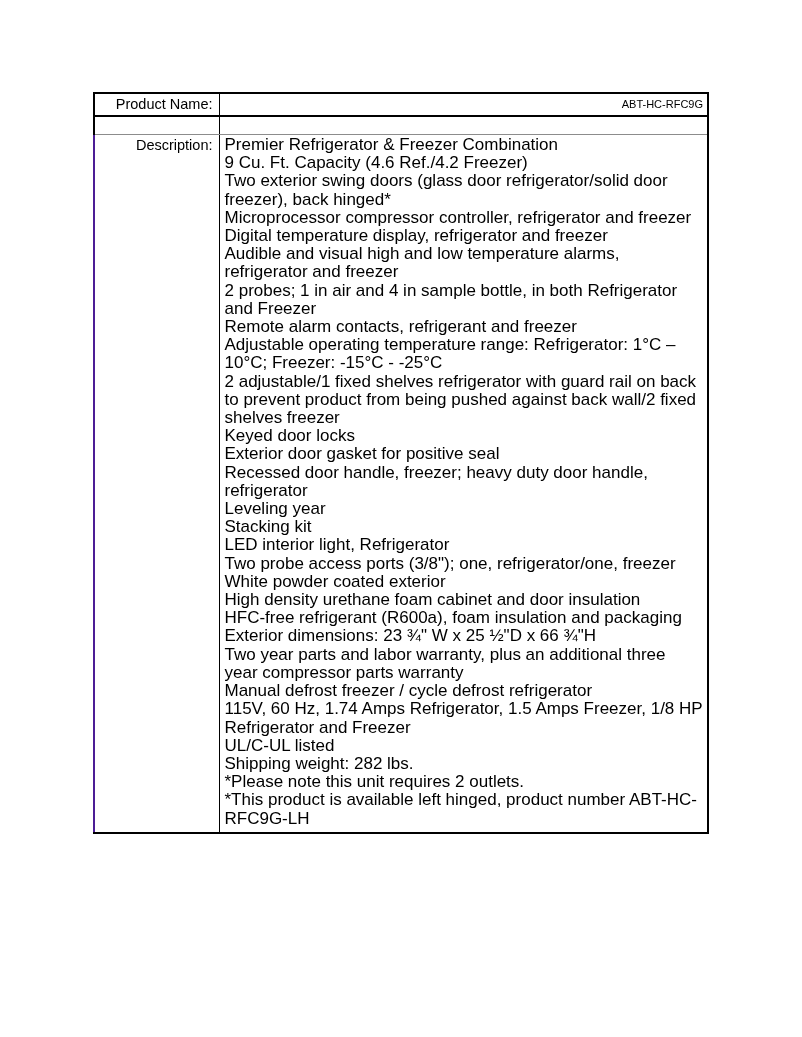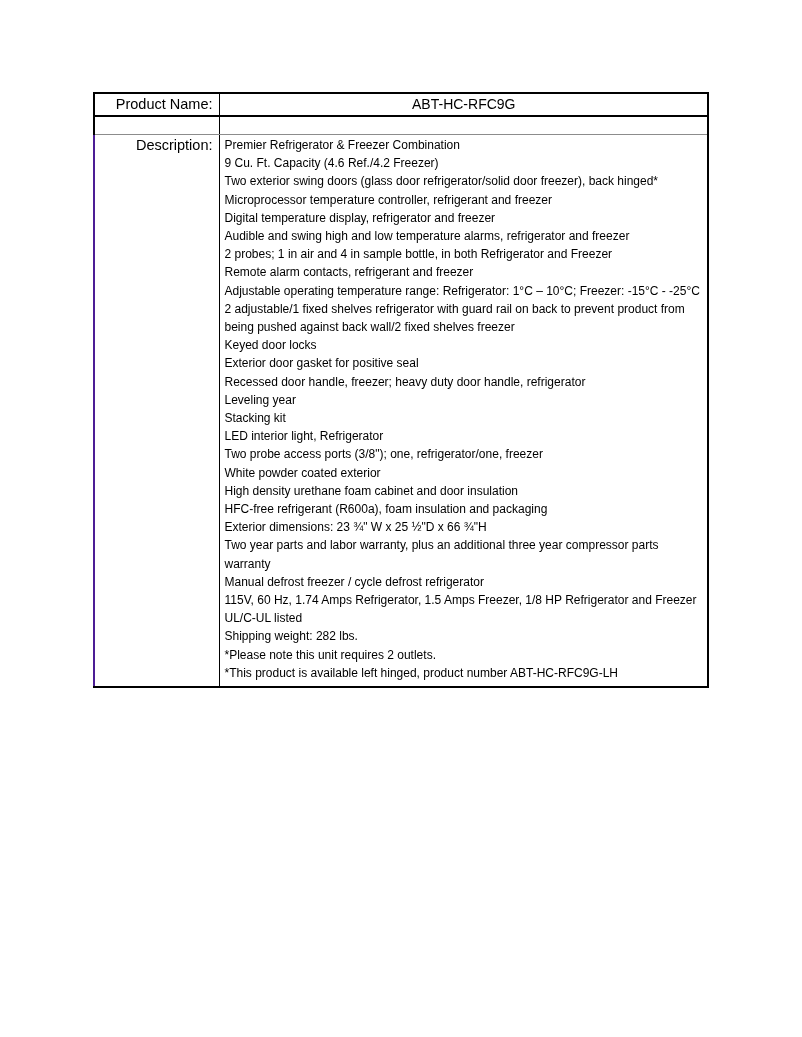--- a/index.html
+++ b/index.html
@@ -78,30 +78,30 @@
   .label-text {
     display: block;
     text-align: right;
     font-size: 14.5px;
     line-height: 19px;
     padding: 1px 6px 0 4px;
     white-space: nowrap;
   }
   .value-text {
     display: block;
-    text-align: center;
-    font-size: 14px;
+    text-align: right;
+    font-size: 11px;
     line-height: 19px;
     padding: 1px 4px 0 5px;
   }
   .desc-body {
     padding: 1px 4px 4px 5px;
   }
   .desc-line {
-    font-size: 12px;
+    font-size: 17px;
     line-height: 18.2px;
     text-align: left;
     white-space: pre-wrap;
     word-wrap: break-word;
   }
 </style>
 </head>
 <body>
 
 <div class="page">
@@ -132,23 +132,23 @@
 
       <tr class="row-description">
         <td class="cell-label">
           <span class="label-text">Description:</span>
         </td>
         <td class="cell-value">
           <div class="desc-body" id="desc-body">
               <div class="desc-line">Premier Refrigerator &amp; Freezer Combination</div>
               <div class="desc-line">9 Cu. Ft. Capacity (4.6 Ref./4.2 Freezer)</div>
               <div class="desc-line">Two exterior swing doors (glass door refrigerator/solid door freezer), back hinged*</div>
-              <div class="desc-line">Microprocessor temperature controller, refrigerant and freezer</div>
+              <div class="desc-line">Microprocessor compressor controller, refrigerator and freezer</div>
               <div class="desc-line">Digital temperature display, refrigerator and freezer</div>
-              <div class="desc-line">Audible and swing high and low temperature alarms, refrigerator and freezer</div>
+              <div class="desc-line">Audible and visual high and low temperature alarms, refrigerator and freezer</div>
               <div class="desc-line">2 probes; 1 in air and 4 in sample bottle, in both Refrigerator and Freezer</div>
               <div class="desc-line">Remote alarm contacts, refrigerant and freezer</div>
               <div class="desc-line">Adjustable operating temperature range: Refrigerator: 1°C – 10°C; Freezer: -15°C - -25°C</div>
               <div class="desc-line">2 adjustable/1 fixed shelves refrigerator with guard rail on back to prevent product from being pushed against back wall/2 fixed shelves freezer</div>
               <div class="desc-line">Keyed door locks</div>
               <div class="desc-line">Exterior door gasket for positive seal</div>
               <div class="desc-line">Recessed door handle, freezer; heavy duty door handle, refrigerator</div>
               <div class="desc-line">Leveling year</div>
               <div class="desc-line">Stacking kit</div>
               <div class="desc-line">LED interior light, Refrigerator</div>

